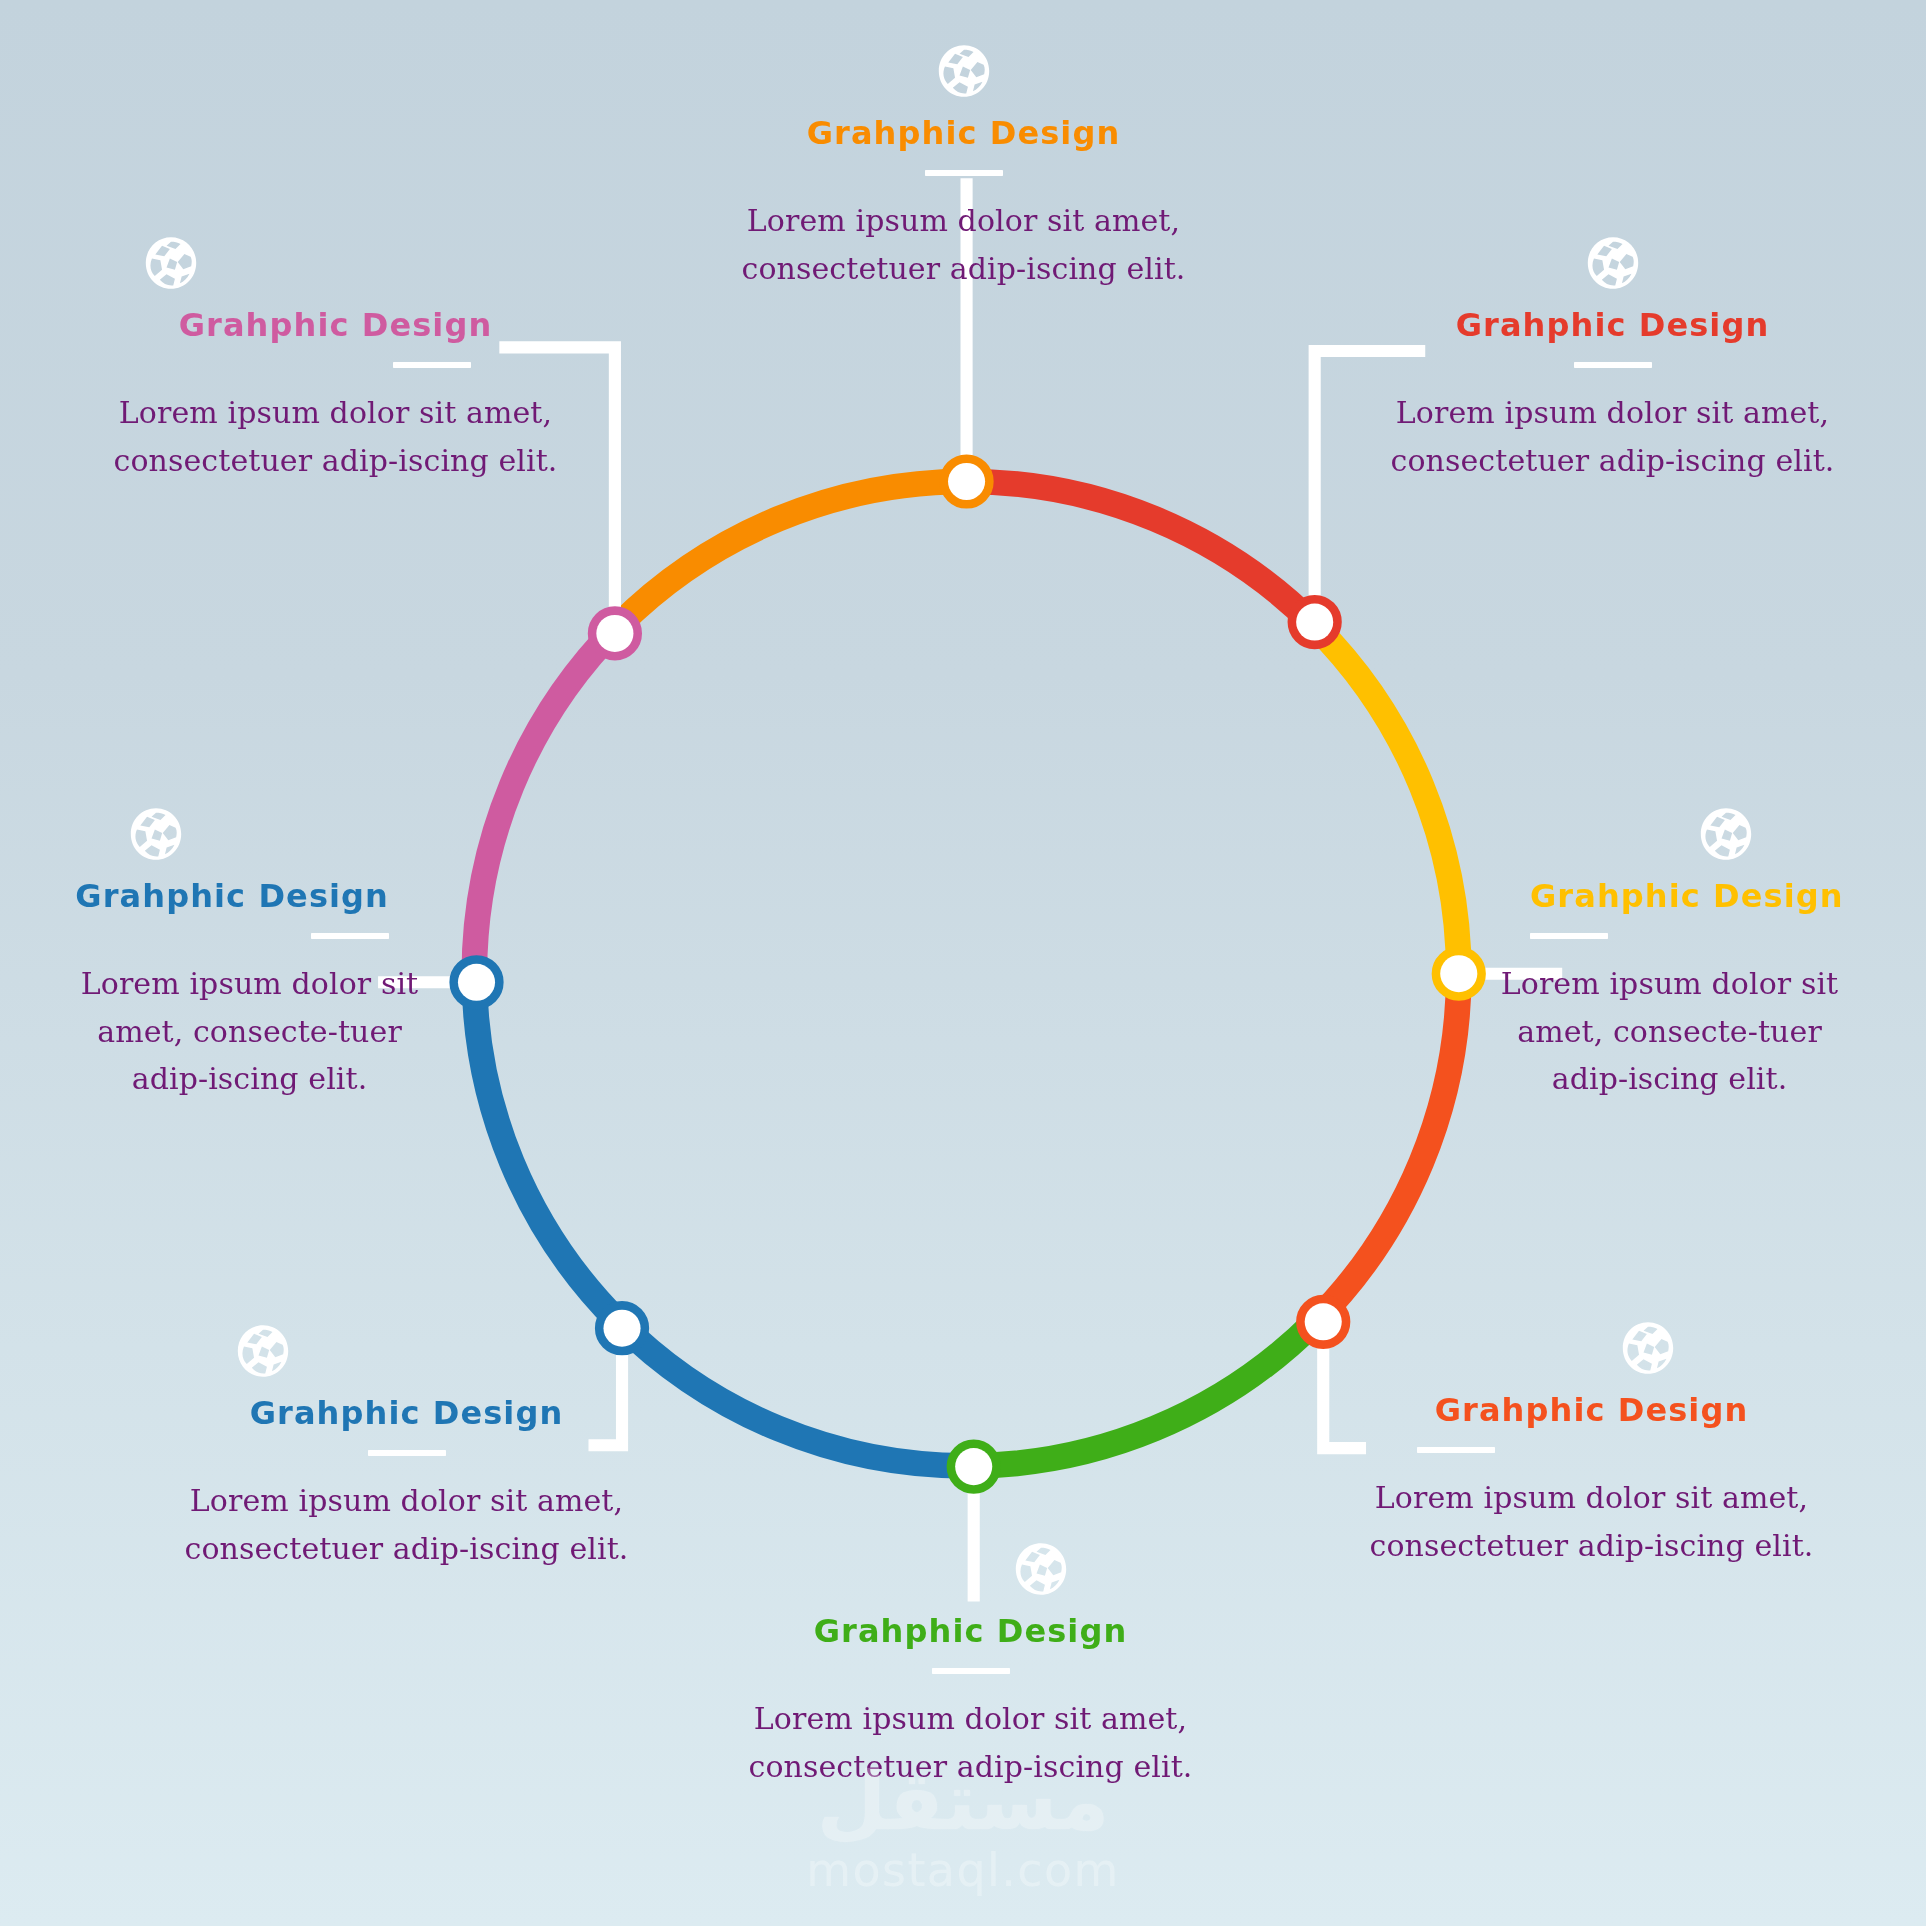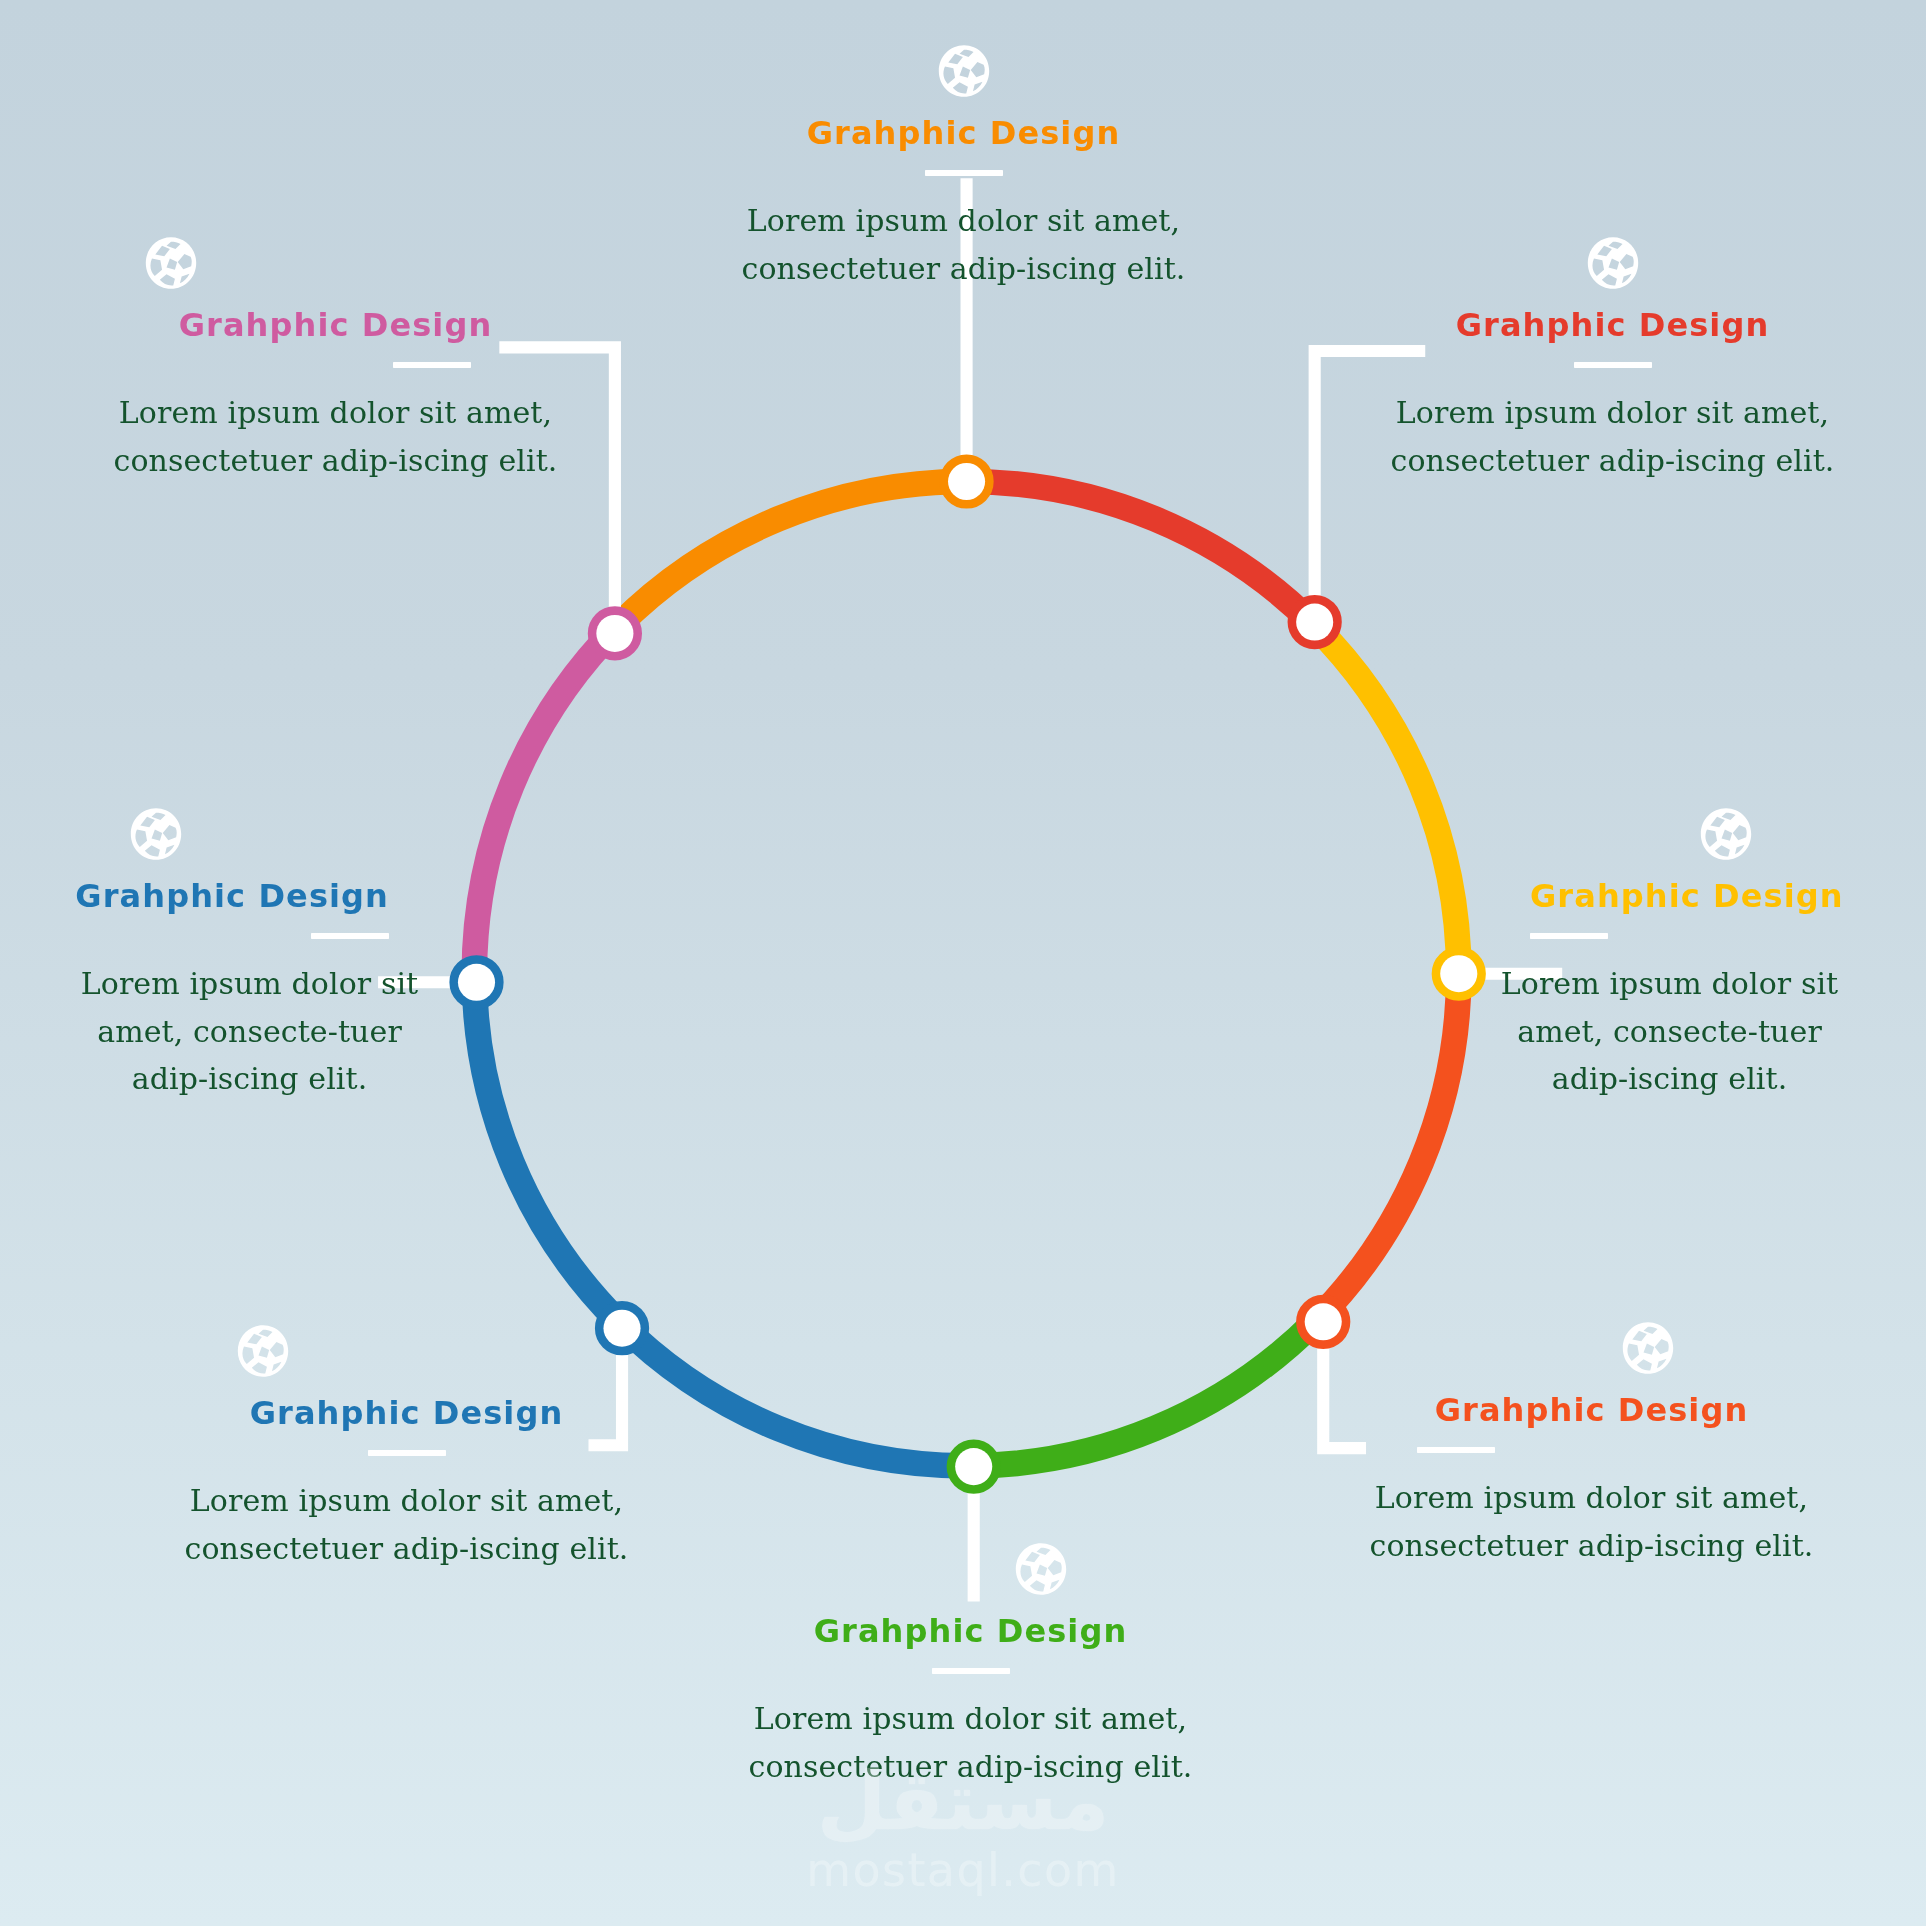--- a/index.html
+++ b/index.html
@@ -68,21 +68,21 @@
     margin-bottom: 21.4px;
     border-radius: 0.7px;
   }
   .align-center .node-rule { margin-left: auto; margin-right: auto; }
   .align-right  .node-rule { margin-left: auto; }
 
   .node-desc {
     font-family: "DejaVu Serif", serif;
     font-size: 30px;
     line-height: 1.58;
-    color: #14532d;
+    color: #701a75;
     letter-spacing: 0.1px;
   }
 
   
   #block-0 { left: 735px; top: 43px;   }   
   #block-1 { left: 1384px; top: 235px;  }   
   #block-2 { left: 1491px; top: 806px; }   
   #block-3 { left: 1363px; top: 1320px; }   
   #block-4 { left: 742px; top: 1541px; }   
   #block-5 { left: 178px;  top: 1323px; }   

